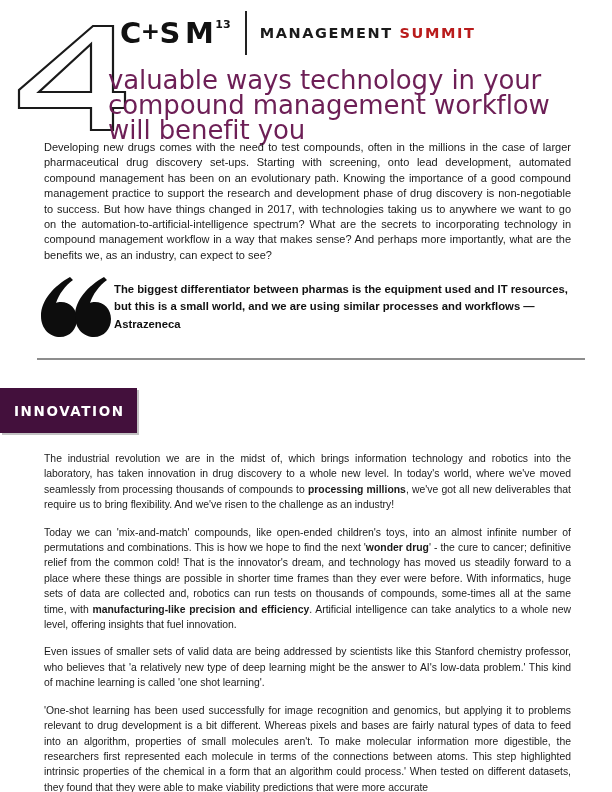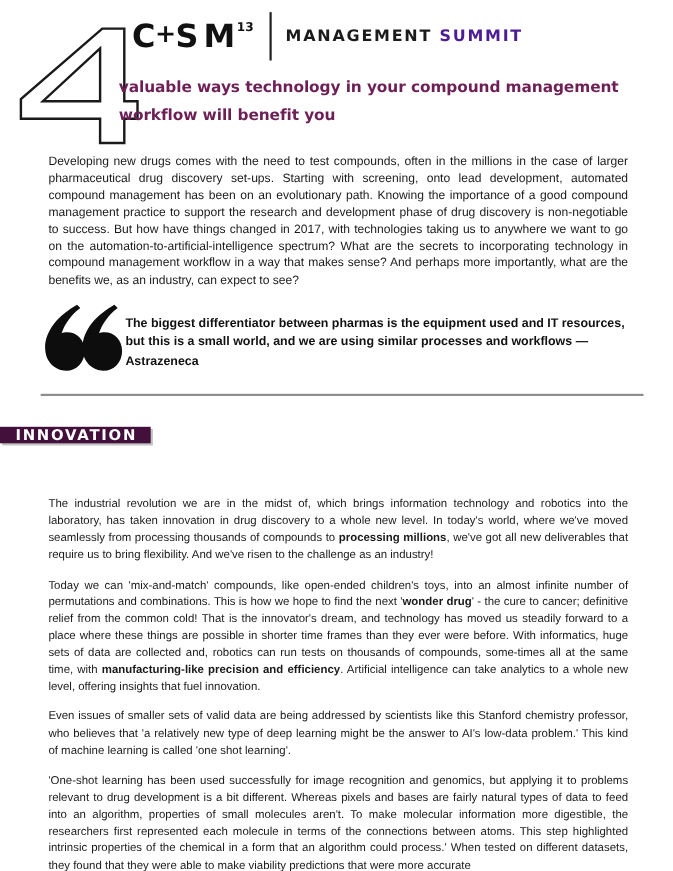--- a/index.html
+++ b/index.html
@@ -71,30 +71,30 @@
     margin: 0 13px 0 14px;
   }
   #logo-words {
     font-family: "DejaVu Sans", sans-serif;
     font-size: 14.5px;
     font-weight: bold;
     letter-spacing: 1.6px;
     line-height: 19px;
     color: #1b1b1b;
   }
-  #logo-words .summit { color: #4c1d95; text-align: center; }
+  #logo-words .summit { color: #b91c1c; text-align: center; }
 
   #headline {
     position: absolute;
     left: 108px;
     top: 68px;
     width: 470px;
     font-family: "DejaVu Sans", sans-serif;
-    font-weight: bold;
-    font-size: 14px;
+    font-weight: normal;
+    font-size: 26px;
     line-height: 25px;
     color: #6d1f56;
     letter-spacing: -0.1px;
   }
 
   
   #intro {
     position: absolute;
     left: 44px;
     top: 140px;
@@ -105,21 +105,21 @@
     color: #1a1a1a;
   }
 
   
   #pullquote {
     position: absolute;
     left: 38px;
     top: 272px;
     width: 535px;
     display: flex;
-    align-items: flex-end;
+    align-items: center;
   }
   #quote-mark {
     width: 76px;
     flex: 0 0 76px;
     height: 66px;
     position: relative;
     top: 2px;
   }
   #quote-mark svg { display: block; }
   #quote-text {
@@ -140,21 +140,21 @@
     height: 2px;
     background: #8d8d8d;
   }
 
   
   #banner {
     position: absolute;
     left: 0px;
     top: 388px;
     width: 137px;
-    height: 15px;
+    height: 45px;
     background: #43103c;
     display: flex;
     align-items: center;
     box-shadow: 2px 2px 0 rgba(120,120,120,0.45);
   }
   #banner-label {
     color: #ffffff;
     font-family: "DejaVu Sans", sans-serif;
     font-weight: bold;
     font-size: 13.5px;

